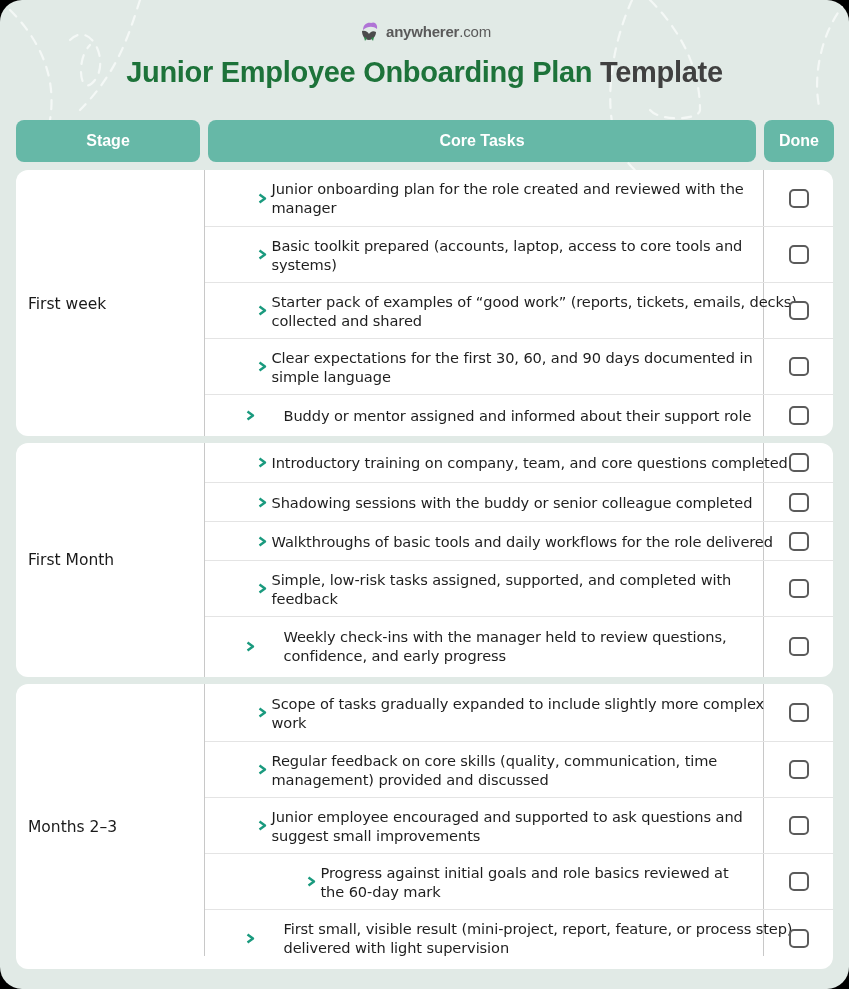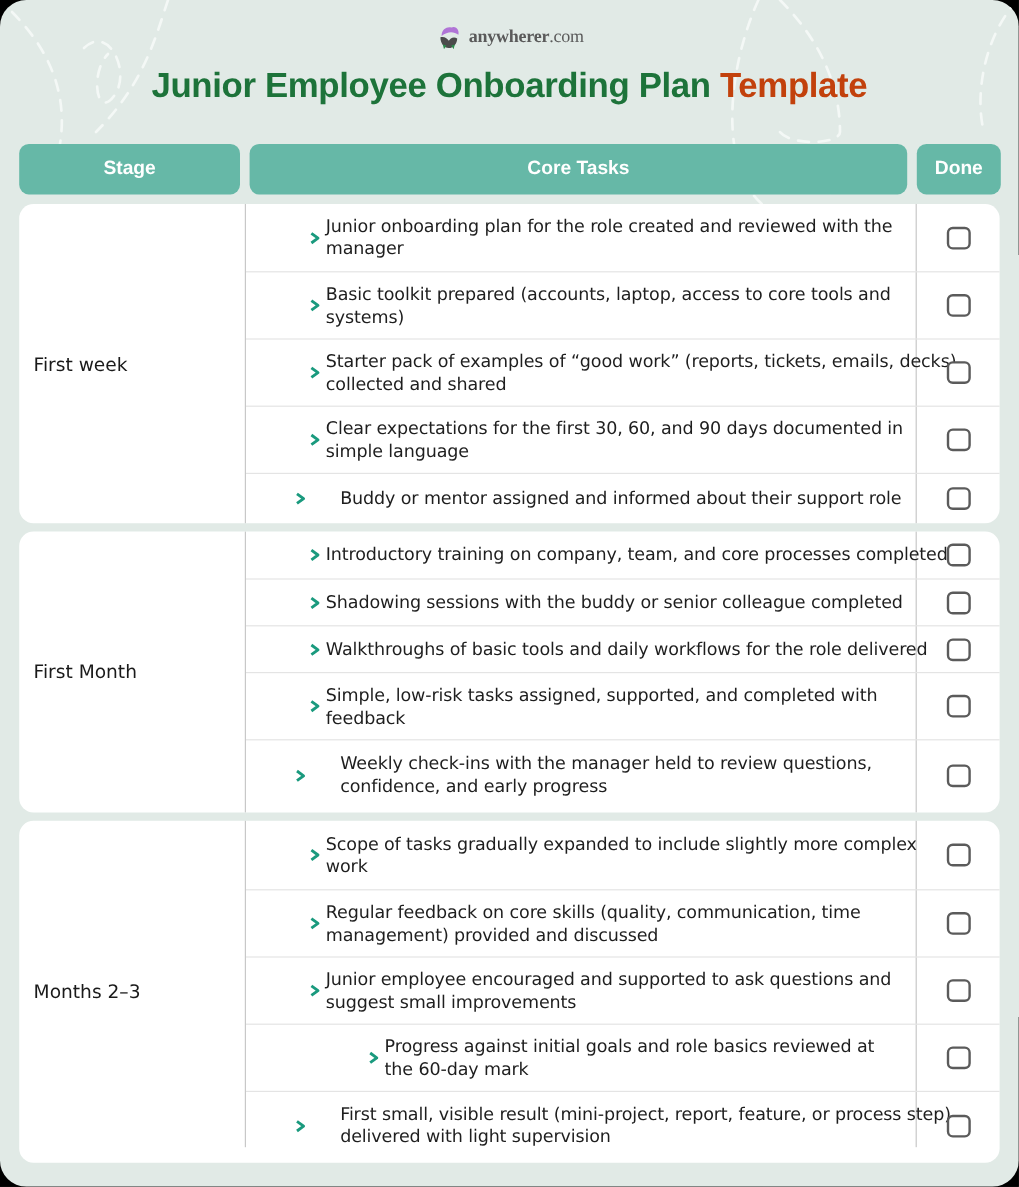--- a/index.html
+++ b/index.html
@@ -8,28 +8,28 @@
     position: relative; width: 849px; height: 989px;
     background: #e1eae6; border-radius: 22px; overflow: hidden;
     font-family: "DejaVu Sans", "Liberation Sans", sans-serif;
   }
   .deco { position: absolute; inset: 0; pointer-events: none; }
   .brand {
     position: absolute; top: 20px; left: 0; right: 0;
     display: flex; justify-content: center; align-items: center; gap: 6px;
   }
   .brand-logo { width: 22px; height: 22px; }
-  .brand-text { font-family: Liberation Serif, serif; font-size: 15px; color: #5a5a5a; letter-spacing: -0.2px; text-align: center; }
+  .brand-text { font-family: Liberation Sans, sans-serif; font-size: 15px; color: #5a5a5a; letter-spacing: -0.2px; text-align: center; }
   .brand-text b { font-weight: bold; color: #5a5a5a; }
   .title {
     position: absolute; top: 56px; left: 0; right: 0; text-align: center;
     font-family: "Liberation Sans", sans-serif; font-weight: bold; font-size: 29px; letter-spacing: -0.3px;
   }
   .title .green { color: #1d733a; }
-  .title .dark { color: #c2410c; text-align: center; }
+  .title .dark { color: #404040; text-align: center; }
 
   .hdr {
     position: absolute; top: 120px; height: 42px; background: #66b8a7; border-radius: 8px;
     color: #fff; font-weight: bold; font-size: 16px; display: flex; align-items: center; justify-content: center;
     font-family: "Liberation Sans", sans-serif;
   }
   .hdr-stage { left: 16px; width: 184px; }
   .hdr-tasks { left: 208px; width: 548px; }
   .hdr-done { left: 764px; width: 70px; }
 
@@ -169,21 +169,21 @@
     <div class="vline v1"></div>
     <div class="vline v2"></div>
     <div class="stage-label" style="top:117px;">First Month</div>
     <div class="rows">
       <div class="row" style="height:40px;">
         <span class="chev">
             <svg viewBox="0 0 9 11">
               <path d="M1.5 1.5 L7 5.5 L1.5 9.5" fill="none" stroke="#1a9a7e" stroke-width="2.4" stroke-linejoin="round"></path>
             </svg>
           </span>
-        <span class="txt">Introductory training on company, team, and core processes completed</span>
+        <span class="txt">Introductory training on company, team, and core questions completed</span>
         <span class="cbx-cell">
             <span class="cbx"></span>
           </span>
       </div>
       <div class="row" style="height:39px;">
         <span class="chev">
             <svg viewBox="0 0 9 11">
               <path d="M1.5 1.5 L7 5.5 L1.5 9.5" fill="none" stroke="#1a9a7e" stroke-width="2.4" stroke-linejoin="round"></path>
             </svg>
           </span>

